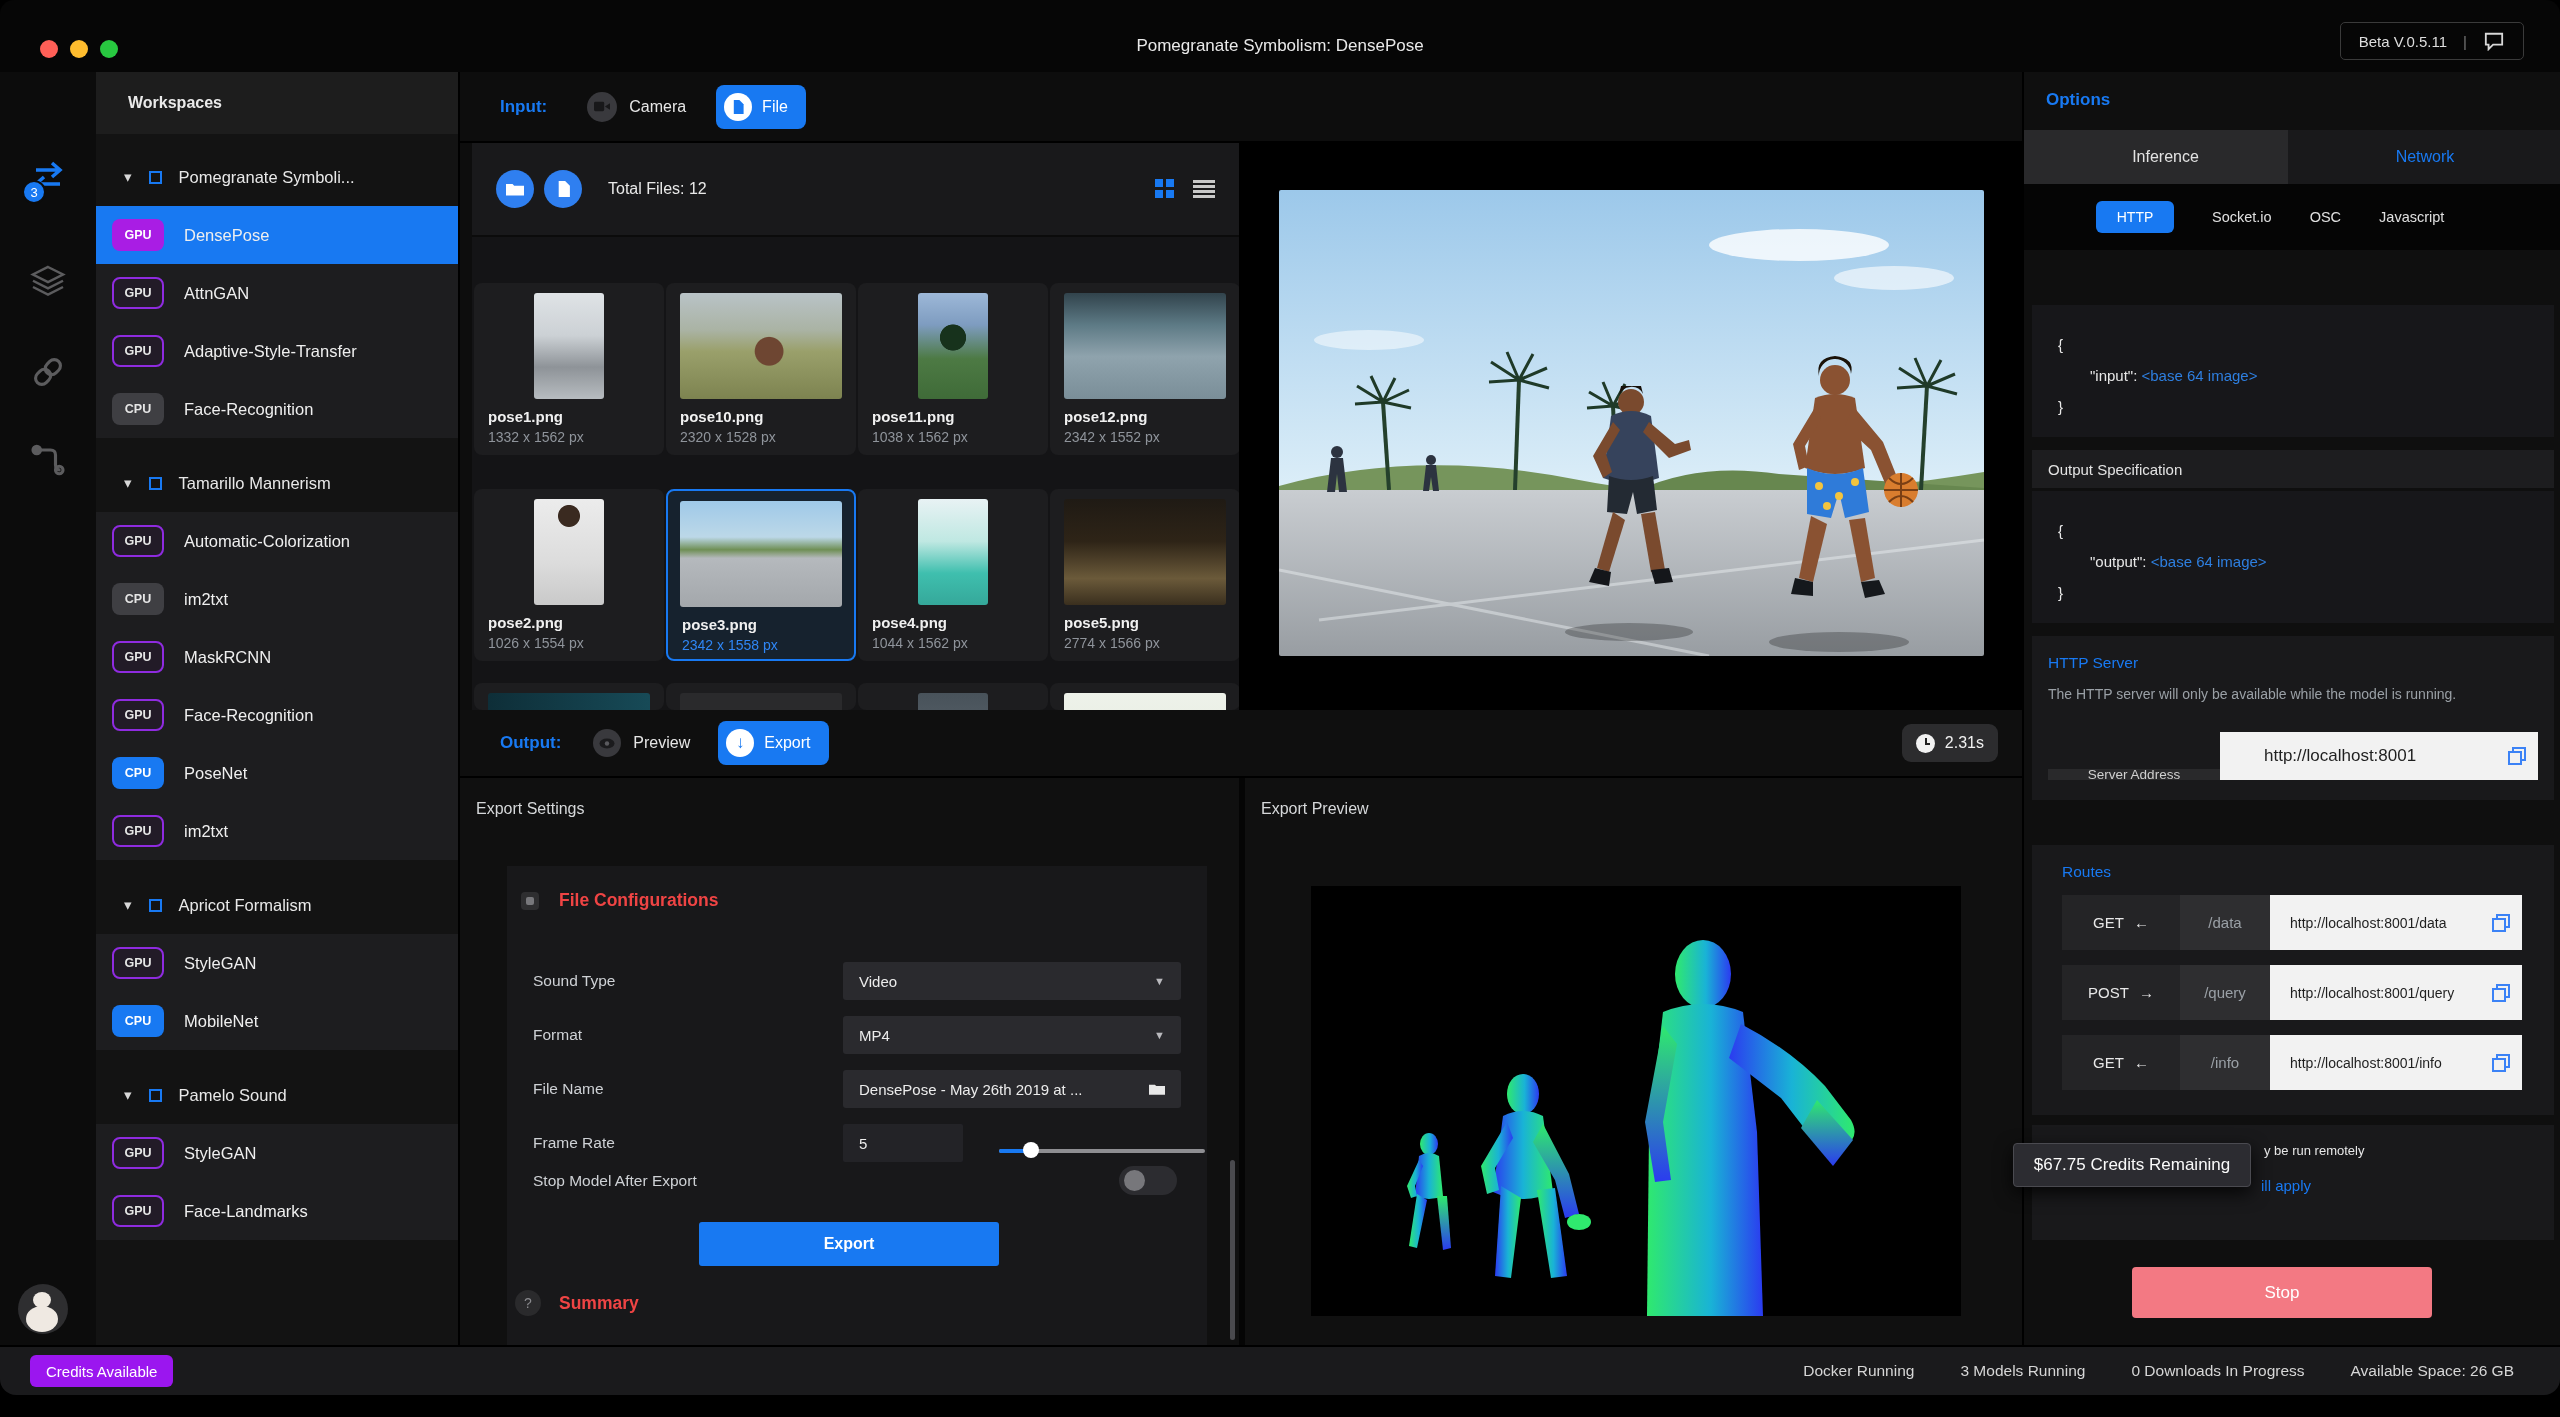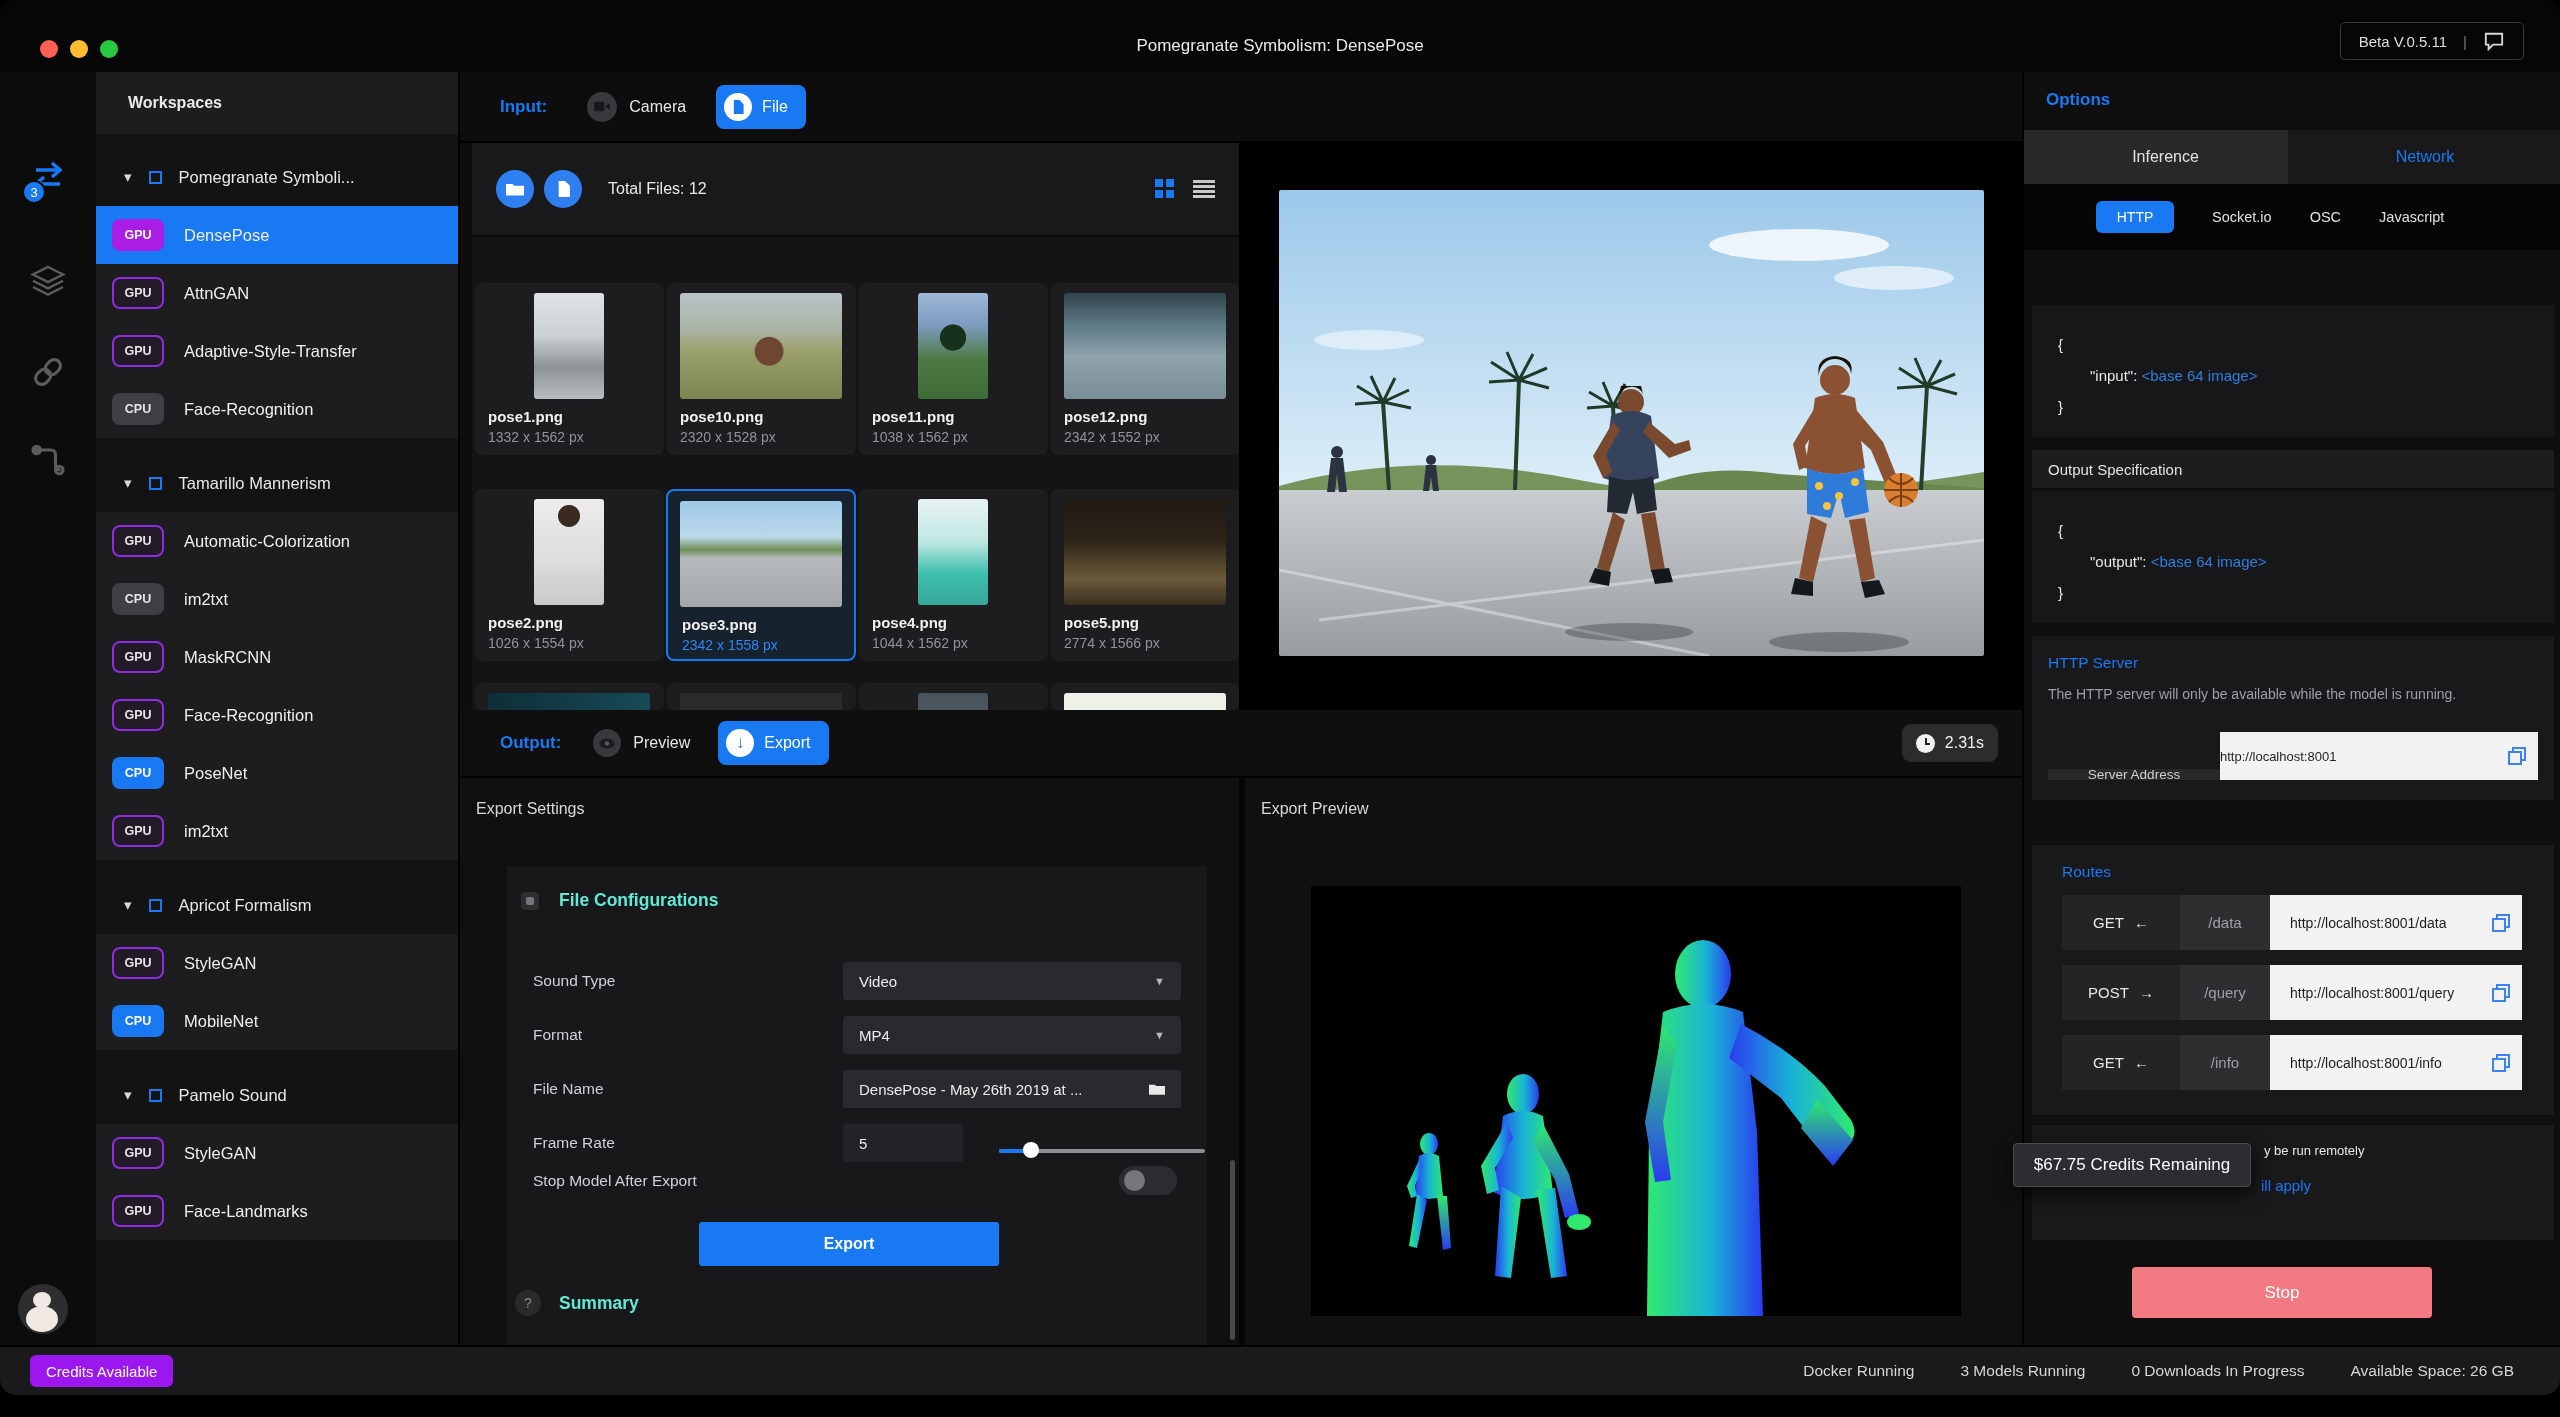--- a/index.html
+++ b/index.html
@@ -98,21 +98,21 @@
   .clock::before{content:"";position:absolute;left:9px;top:4px;width:2px;height:6px;background:#222;}
   .clock::after{content:"";position:absolute;left:9px;top:9px;width:5px;height:2px;background:#222;}
 
   
   #settings-region{position:absolute;left:0;top:706px;width:779px;height:567px;background:#101010;}
   .region-title{position:absolute;left:16px;top:22px;color:#d6d8da;font-size:16px;}
   #settings-panel{position:absolute;left:47px;top:88px;width:700px;height:479px;background:#18181a;}
   #fc-head{position:absolute;left:14px;top:24px;display:flex;align-items:center;gap:20px;}
   .sq-ic{width:18px;height:18px;border-radius:4px;background:#2e2e30;position:relative;}
   .sq-ic::after{content:"";position:absolute;left:5px;top:5px;width:8px;height:8px;background:#77777b;border-radius:2px;}
-  .panel-h{color:#5eead4;font-size:17.5px;font-weight:bold;}
+  .panel-h{color:#ef4444;font-size:17.5px;font-weight:bold;}
   .frow-label{position:absolute;left:26px;color:#ced1d5;font-size:15.5px;}
   .dropdown{position:absolute;left:336px;width:338px;height:38px;background:#2a2a2e;border-radius:3px;
     display:flex;align-items:center;padding:0 16px;color:#ececec;font-size:15px;}
   .dropdown .dd-caret{margin-left:auto;color:#b9b9bd;font-size:11px;}
   #fname-field{gap:10px;}
   #fname-field .txt{white-space:nowrap;overflow:hidden;}
   #frame-input{position:absolute;left:336px;width:120px;height:38px;background:#232327;color:#ededed;font-size:15px;
     display:flex;align-items:center;padding-left:16px;border-radius:2px;}
   #slider{position:absolute;left:492px;top:276px;width:206px;height:16px;}
   #slider .track{position:absolute;left:0;top:7px;width:100%;height:4px;background:#8e8e92;border-radius:2px;}
@@ -142,21 +142,21 @@
   .spec-head{position:absolute;left:8px;width:522px;height:38px;background:#1d1d1f;color:#e3e3e3;font-size:15px;display:flex;align-items:center;padding-left:16px;}
   .code-block{position:absolute;left:8px;width:522px;background:#17171a;font-family:"DejaVu Sans Mono",monospace;font-size:15px;color:#e8e8e8;padding:24px 0 0 26px;}
   .code-block div{line-height:31px;}
   .code-indent{padding-left:32px;}
   .code-blue{color:#2e7fe0;}
   #http-box{position:absolute;left:8px;top:564px;width:522px;height:164px;background:#19191b;}
   .sec-blue{color:#1879f2;font-size:15.5px;}
   #http-desc{position:absolute;left:16px;top:48px;width:470px;color:#9aa0a6;font-size:14px;line-height:20px;}
   #server-row{position:absolute;left:16px;top:96px;width:490px;height:48px;display:flex;}
   #server-label{width:172px;background:#29292b;color:#cfcfcf;font-size:13.5px;display:flex;align-items:center;justify-content:center;margin-top:37px;}
-  .url-cell{flex:1;background:#f2f2f2;color:#1f1f1f;font-size:13px;display:flex;align-items:center;position:relative;}
+  .url-cell{flex:1;background:#f2f2f2;color:#1f1f1f;font-size:17px;display:flex;align-items:center;padding-left:44px;position:relative;}
   .copy-ic{position:absolute;right:12px;top:50%;margin-top:-9px;width:18px;height:18px;}
   .copy-ic::before{content:"";position:absolute;right:0;top:0;width:10px;height:10px;border:2px solid #3b82f6;}
   .copy-ic::after{content:"";position:absolute;left:0;bottom:0;width:10px;height:10px;border:2px solid #3b82f6;background:#f2f2f2;}
   #routes-box{position:absolute;left:8px;top:773px;width:522px;height:270px;background:#19191b;}
   #routes-title{position:absolute;left:30px;top:18px;}
   .route-row{position:absolute;left:30px;width:460px;height:55px;display:flex;}
   .method-cell{width:118px;background:#242426;color:#e8e8e8;font-size:15px;display:flex;align-items:center;justify-content:center;gap:10px;}
   .path-cell{width:90px;background:#2e2e30;color:#9aa0a6;font-size:15px;display:flex;align-items:center;justify-content:center;}
   .route-row .url-cell{padding-left:20px;font-size:14px;}
   #note-box{position:absolute;left:8px;top:1053px;width:522px;height:115px;background:#19191b;}

